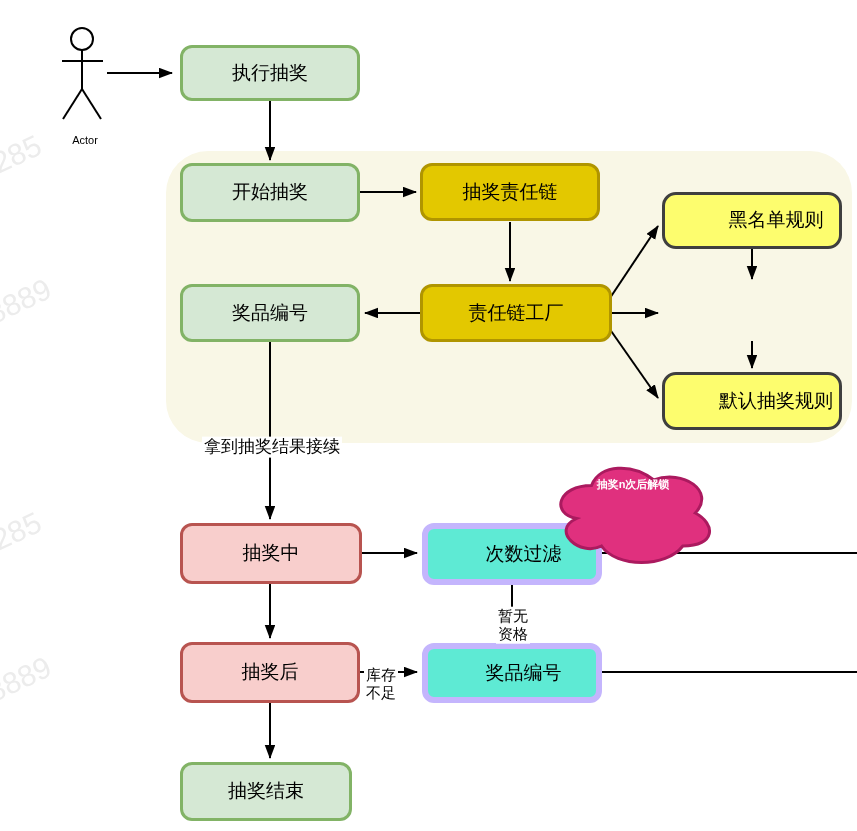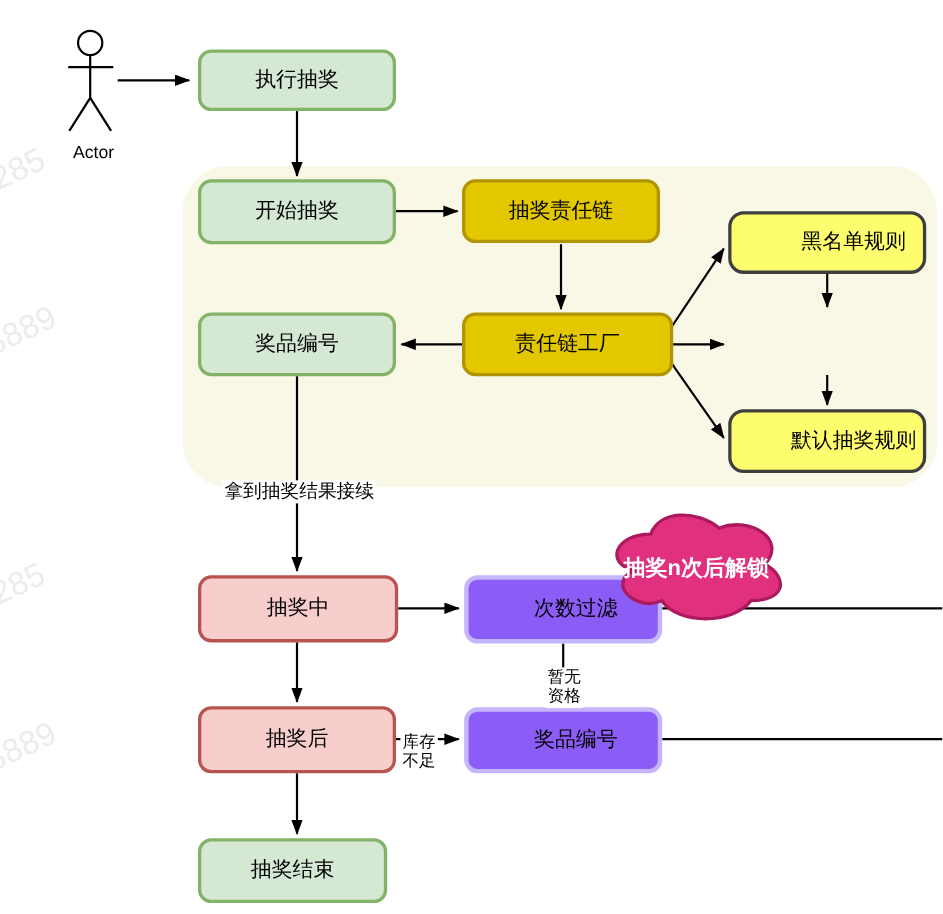--- a/index.html
+++ b/index.html
@@ -20,21 +20,21 @@
   
   .edges{position:absolute;left:0;top:0;z-index:2;}
   .edges line{stroke:#000;stroke-width:2;}
   
   .node{position:absolute;display:flex;align-items:center;justify-content:center;
         box-sizing:border-box;font-size:19px;line-height:1.2;text-align:center;z-index:3;}
   .green {background:#d5e8d4;border:3px solid #82b366;border-radius:12px;}
   .gold  {background:#e3c800;border:3px solid #b09500;border-radius:12px;}
   .yellow{background:#fdfd6e;border:3px solid #3f3f3f;border-radius:14px;padding-left:48px;}
   .pink  {background:#f8cecc;border:3px solid #b85450;border-radius:12px;}
-  .white {background:#8b5cf6;border:4px solid #c4b5fd;border-radius:12px;padding-left:23px;}
+  .white {background:#5eead4;border:6px solid #c4b5fd;border-radius:12px;padding-left:23px;}
   .n-execute  {left:180px;top:45px; width:180px;height:56px;}
   .n-start    {left:180px;top:163px;width:180px;height:59px;}
   .n-chain    {left:420px;top:163px;width:180px;height:58px;}
   .n-factory  {left:420px;top:284px;width:192px;height:58px;}
   .n-prize    {left:180px;top:284px;width:180px;height:58px;}
   .n-blacklist{left:662px;top:192px;width:180px;height:57px;}
   .n-weight   {left:662px;top:283px;width:180px;height:58px;}
   .n-default  {left:662px;top:372px;width:180px;height:58px;}
   .n-during   {left:180px;top:523px;width:182px;height:61px;}
   .n-filter   {left:422px;top:523px;width:180px;height:62px;}
@@ -43,25 +43,25 @@
   .n-end      {left:180px;top:762px;width:172px;height:59px;}
   
   .elabel{position:absolute;background:#ffffff;padding:0 2px;text-align:center;
           transform:translate(-50%,-50%);z-index:3;line-height:1.22;white-space:nowrap;margin-top:12px;}
   .l-continue{left:272px;top:435px;font-size:17px;}
   .l-noqual  {left:513px;top:613px;font-size:15px;}
   .l-stock   {left:381px;top:672px;font-size:15px;}
   
   .actor-svg{position:absolute;left:54px;top:18px;z-index:3;}
   .actor-label{position:absolute;left:85px;top:140px;transform:translate(-50%,-50%);
-               font-size:16px;z-index:3;}
+               font-size:11px;z-index:3;}
   
   .cloud-svg{position:absolute;left:550px;top:458px;z-index:4;}
-  .cloud-label{position:absolute;left:633px;top:516px;transform:translate(-50%,-50%);
-               color:#fff;font-size:20px;font-weight:bold;z-index:5;white-space:nowrap;text-align:right;}
+  .cloud-label{position:absolute;left:633px;top:484px;transform:translate(-50%,-50%);
+               color:#fff;font-size:11px;font-weight:bold;z-index:5;white-space:nowrap;text-align:right;}
 </style>
 </head>
 <body>
 
 <div class="canvas">
 
   <div class="wm wm0">1285</div>
   <div class="wm wm1">28889</div>
   <div class="wm wm2">1285</div>
   <div class="wm wm3">28889</div>

